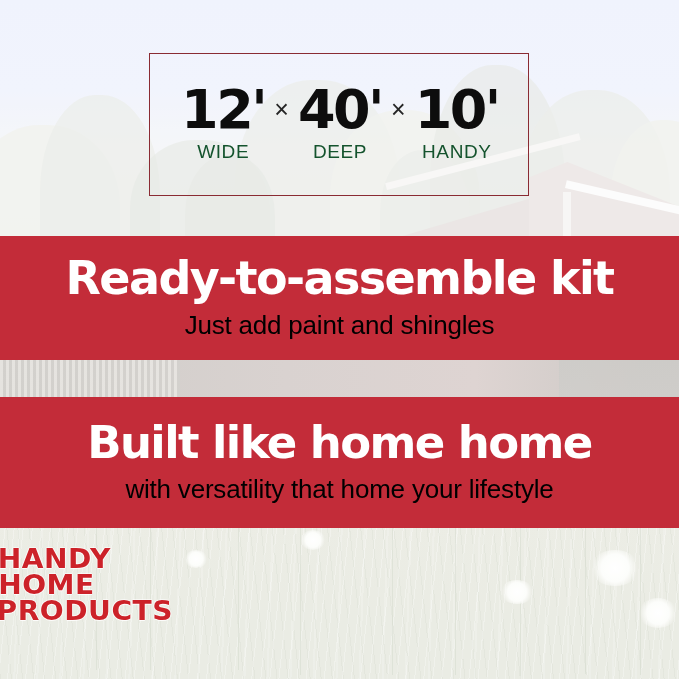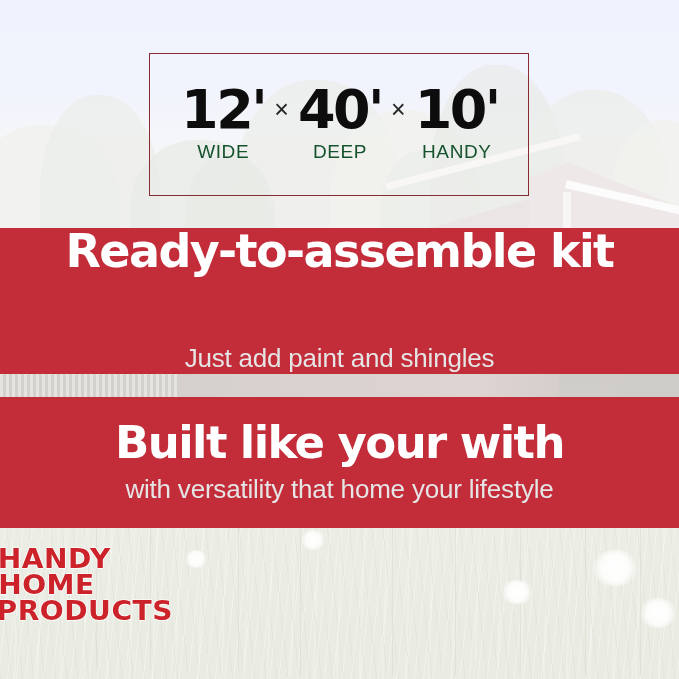--- a/index.html
+++ b/index.html
@@ -142,38 +142,38 @@
     position:relative; top:-10px;
   }
 
   
   .banner {
     position:absolute; left:0; width:679px;
     background:#c32c39;
     display:flex; flex-direction:column;
     align-items:center; justify-content:center;
   }
-  #banner-1 { top:228px; height:146px;justify-content:space-between; }
+  #banner-1 { top:236px; height:124px; }
   #banner-2 { top:397px; height:131px; }
 
   .banner-title {
     font-family:"DejaVu Sans", sans-serif;
     font-weight:700;
     color:#ffffff;
     letter-spacing:-1.6px;
     line-height:1.02;
     white-space:nowrap;
   }
   #banner-1 .banner-title { font-size:46px; }
   #banner-2 .banner-title { font-size:45px; }
 
   .banner-sub {
     font-family:"Liberation Sans", sans-serif;
     font-weight:400;
-    color:#e5e5e5;
+    color:#000000;
     font-size:26px;
     letter-spacing:-.2px;
     margin-top:9px;
     white-space:nowrap;
   }
 
   
   #logo {
     position:absolute;
     left:0; top:546px; width:679px;
@@ -285,21 +285,21 @@
 
     </div>
   </div>
 
   <div class="banner" id="banner-1">
     <div class="banner-title">Ready-to-assemble kit</div>
     <div class="banner-sub">Just add paint and shingles</div>
   </div>
 
   <div class="banner" id="banner-2">
-    <div class="banner-title">Built like your with</div>
+    <div class="banner-title">Built like home home</div>
     <div class="banner-sub">with versatility that home your lifestyle</div>
   </div>
 
   <div id="logo">
     <div class="logo-line">HANDY</div>
     <div class="logo-line">HOME</div>
     <div class="logo-line">PRODUCTS</div>
   </div>
 
 </div>

